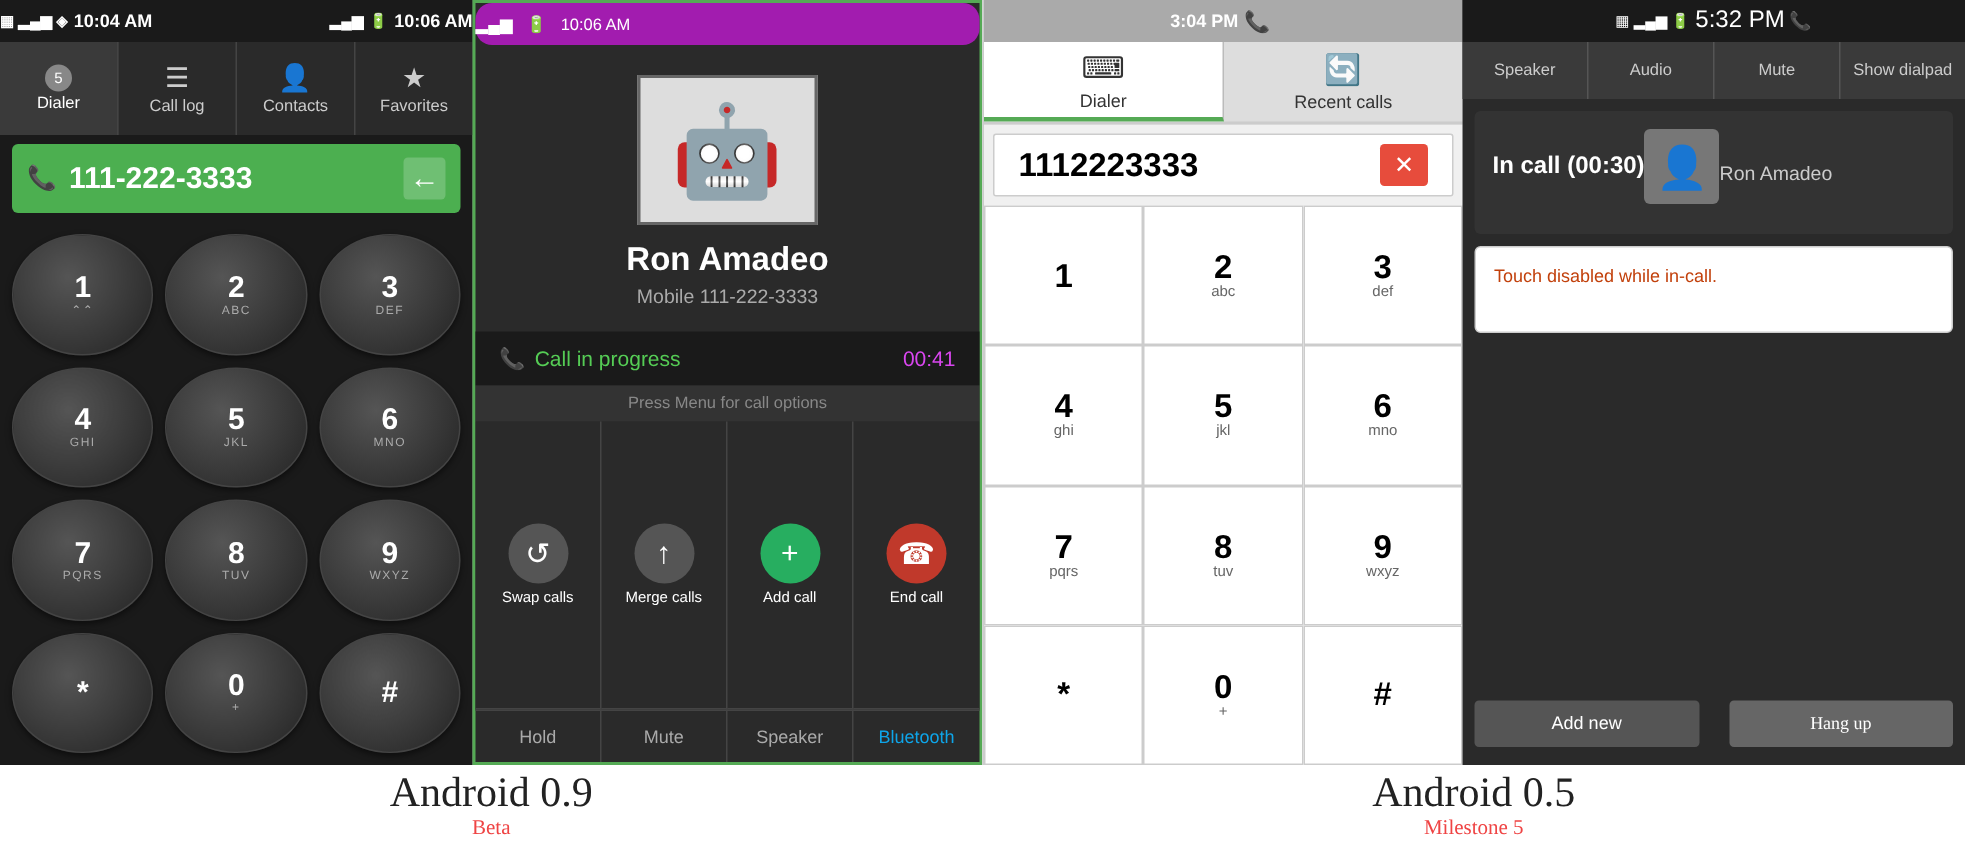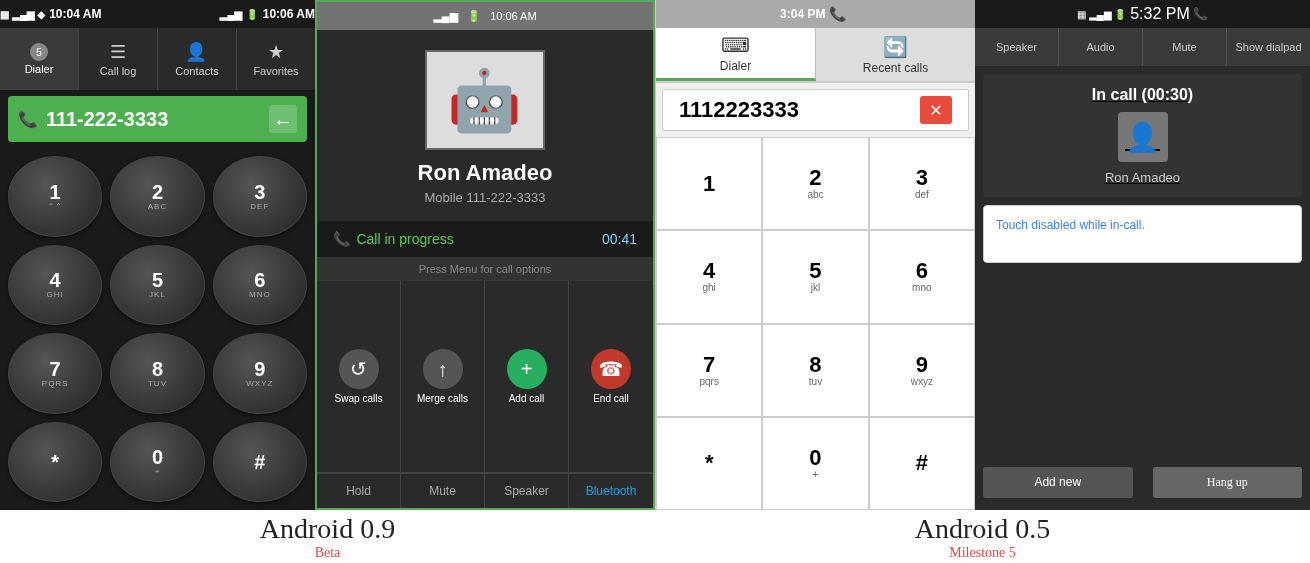--- a/index.html
+++ b/index.html
@@ -204,26 +204,26 @@
       width: 340px;
       height: 510px;
       background: #2a2a2a;
       border: 2px solid #5a5;
       display: flex;
       flex-direction: column;
     }
 
     .incall-status-bar {
       height: 28px;
-      background: #737373;
-      display: flex;
-      align-items: center;
-      justify-content: center;
+      background: #a21caf;
+      display: flex;
+      align-items: center;
       color: #fff;
       font-size: 12px;
+      border-radius: 11px;
     }
 
     .contact-photo {
       width: 120px;
       height: 100px;
       margin: 20px auto 10px;
       background: #ddd;
       display: flex;
       align-items: center;
       justify-content: center;
@@ -259,21 +259,21 @@
 
     .call-progress-text {
       color: #5c5;
       font-size: 14px;
       display: flex;
       align-items: center;
       gap: 6px;
     }
 
     .call-timer {
-      color: #7dd3fc;
+      color: #d946ef;
       font-size: 14px;
     }
 
     .press-menu-bar {
       background: #333;
       padding: 6px 16px;
       color: #888;
       font-size: 11px;
       text-align: center;
     }
@@ -502,23 +502,21 @@
     .toolbar05-btn:last-child {
       border-right: none;
     }
 
     .incall05-info {
       background: #333;
       margin: 8px;
       border-radius: 4px;
       padding: 12px;
       display: flex;
-      flex-direction: column;
-      align-items: center;
-      text-decoration: underline;
+      align-items: center;
     }
 
     .incall05-title {
       color: #fff;
       font-size: 16px;
       font-weight: bold;
       margin-bottom: 8px;
     }
 
     .incall05-avatar {
@@ -540,21 +538,21 @@
       text-align: center;
     }
 
     .touch-disabled-tooltip {
       background: #fff;
       border: 1px solid #ccc;
       border-radius: 4px;
       padding: 10px 12px;
       margin: 0 8px;
       font-size: 12px;
-      color: #3b82f6;
+      color: #c2410c;
       line-height: 1.5;
     }
 
     .incall05-actions {
       display: flex;
       padding: 12px 8px;
       gap: 20px;
       margin-top: auto;
     }
 

